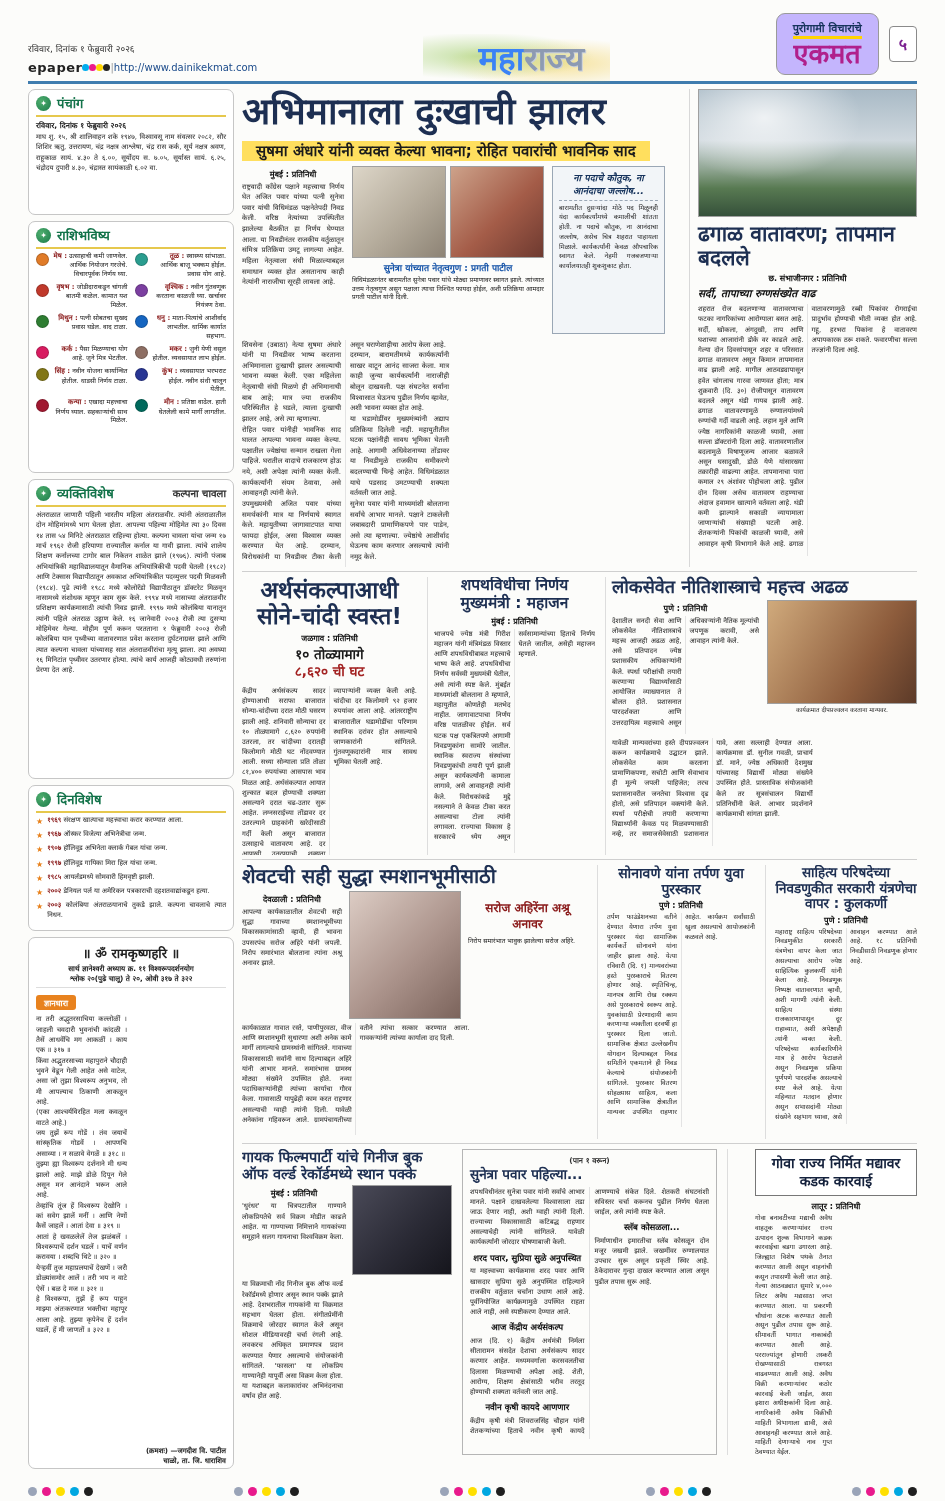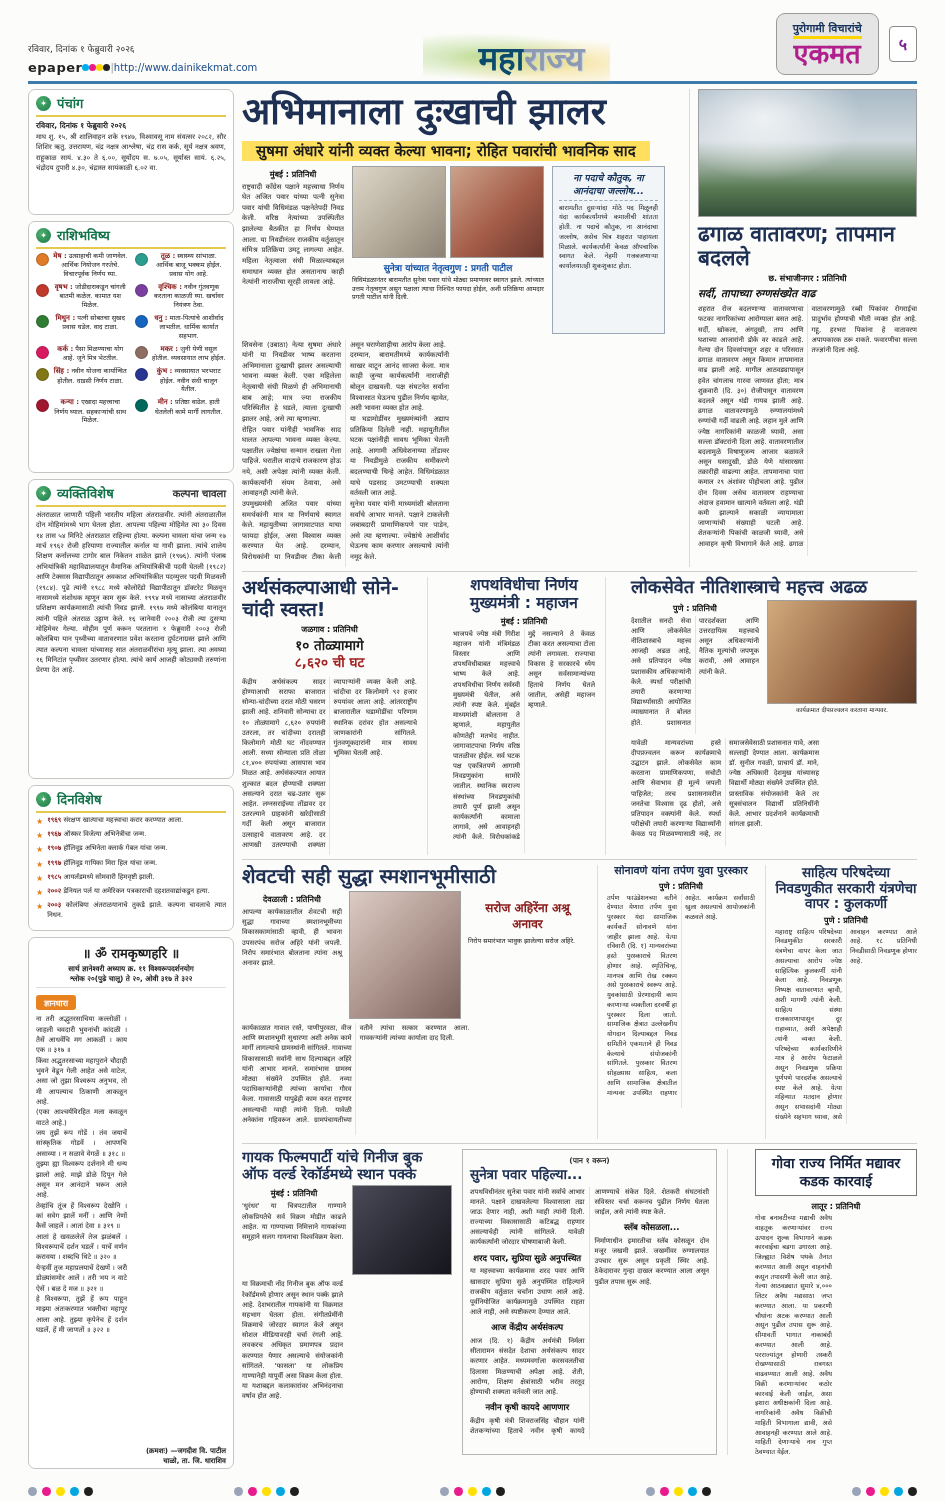--- a/index.html
+++ b/index.html
@@ -17,24 +17,24 @@
   .epaper { font-size:13px; font-weight:bold; color:#222; letter-spacing:.5px; }
   .dot { width:7px; height:7px; border-radius:50%; display:inline-block; }
   .d-c{background:#00adee}.d-m{background:#ec1a8c}.d-y{background:#ffd400}.d-k{background:#222}
   .sep { color:#999; font-size:10px; }
   .url { font-size:10px; color:#1a4a8a; text-decoration:none; }
   .hdr-center { position:relative; text-align:center; }
   .hdr-center::before { content:""; position:absolute; inset:-8px -26px;
      background:radial-gradient(ellipse at 30% 45%, rgba(150,200,90,.55), transparent 62%),
                 radial-gradient(ellipse at 72% 60%, rgba(240,200,60,.5), transparent 60%); }
   .mh1,.mh2 { position:relative; font-size:33px; font-weight:bold; line-height:1; }
-  .mh1 { color:#0c4a6e;margin-left:29px; }
+  .mh1 { color:#3b82f6;margin-left:29px; }
   .mh2 { color:#8d9ab2; text-shadow:1px 1px 0 #c8cfdd; }
   .hdr-right { display:flex; align-items:center; gap:10px; }
-  .brandbox { border:1px solid #9a9a9a; border-radius:9px; padding:3px 16px 5px; text-align:center; background:#e5e5e5; }
+  .brandbox { border:1px solid #9a9a9a; border-radius:9px; padding:3px 16px 5px; text-align:center; background:#c4b5fd; }
   .tagline { font-size:11px; font-weight:bold; color:#16335c; border-bottom:3px solid #ffd400; display:inline-block; padding-bottom:1px; }
   .brand { font-size:27px; font-weight:bold; color:#b0208c; line-height:1.1; }
   .pageno { border:1px solid #8a8a8a; border-radius:4px; padding:6px 9px; font-size:16px; font-weight:bold; color:#7a2090; background:#fff; }
 
   
   .content { display:flex; gap:8px; margin-top:5px; }
   .sidebar { width:206px; flex:none; }
   .main { flex:1; display:grid; grid-template-columns:1fr 228px; grid-template-rows:478px 284px 280px 312px; gap:4px 24px; }
 
   
@@ -50,21 +50,21 @@
   .sb-rashi { height:252px; }
   .rz-grid { display:grid; grid-template-columns:1fr 1fr; gap:4px 7px; }
   .rz { display:flex; gap:4px; }
   .rz-ico { width:13px; height:13px; border-radius:50%; flex:none; margin-top:1px; border:1px solid rgba(0,0,0,.2); }
   .rz:nth-child(1) .rz-ico{background:#e07b28}.rz:nth-child(2) .rz-ico{background:#2a9d8f}
   .rz:nth-child(3) .rz-ico{background:#c0392b}.rz:nth-child(4) .rz-ico{background:#7b3fa0}
   .rz:nth-child(5) .rz-ico{background:#2e7d32}.rz:nth-child(6) .rz-ico{background:#1565c0}
   .rz:nth-child(7) .rz-ico{background:#d81b60}.rz:nth-child(8) .rz-ico{background:#8d6e63}
   .rz:nth-child(9) .rz-ico{background:#827717}.rz:nth-child(10) .rz-ico{background:#283593}
   .rz:nth-child(11) .rz-ico{background:#a01830}.rz:nth-child(12) .rz-ico{background:#00695c}
-  .rz-tx { font-size:6.5px; line-height:1.35; text-align:center; }
+  .rz-tx { font-size:6.5px; line-height:1.35; text-align:right; }
   .rz-nm { color:#8a1a1a; font-size:7px; }
   .sb-vyakti { height:300px; }
   .sb-din { height:146px; }
   .din-item { display:flex; gap:4px; font-size:6.8px; line-height:1.4; margin-bottom:3px; text-align:justify; }
   .din-star { color:#e8801a; font-size:8px; flex:none; }
   .din-year { font-weight:bold; color:#8a1a1a; }
   .sb-dnyan { height:532px; }
   .dn-title { text-align:center; font-size:13px; font-weight:bold; color:#222; margin:2px 0; }
   .dn-sub { text-align:center; font-size:7.2px; font-weight:bold; line-height:1.4; margin-bottom:3px; border-bottom:1px solid #ddd; padding-bottom:3px; }
   .dn-badge { display:inline-block; background:#e8821e; color:#fff; font-weight:bold; font-size:8px;
@@ -109,22 +109,22 @@
      background:radial-gradient(ellipse at 30% 22%, rgba(255,255,255,.75), transparent 45%),
                 linear-gradient(to bottom,#a9bac6 0%,#cfd8de 40%,#93a896 62%,#587a52 78%,#35503a 100%); }
   .wx-headline { font-size:21px; text-align:left; }
   .wx-sub { font-size:10.5px; font-weight:bold; text-align:left; margin:2px 0 4px; color:#111;font-style:italic; }
   .wx-body { height:252px; }
 
   
   .band { border-top:1px solid #cfcfcf; padding-top:5px; }
   .midband { grid-column:1/3; grid-row:2; display:grid; grid-template-columns:175px 168px 1fr; gap:10px; overflow:hidden; }
   .gold,.oath { overflow:hidden; }
-  .oath,.ethics { border-left:1px solid #ddd; padding-left:25px; }
-  .gold-headline { font-size:19px; }
+  .oath,.ethics { border-left:1px solid #ddd; padding-left:6px; }
+  .gold-headline { font-size:23px; text-align:center; }
   .gold-metric { text-align:center; font-weight:bold; font-size:13.5px; color:#1a1a1a; line-height:1.3; margin:3px 0 5px; }
   .gold-metric .num { color:#a22121; }
   .gold-body { height:182px; }
   .oath-headline { font-size:15.5px; text-align:center; }
   .oath-body { height:224px; }
   .eth-headline { font-size:18px; }
   .eth-top { display:flex; gap:8px; margin-top:2px; }
   .eth-left { flex:1; }
   .eth-body { height:118px; }
   .eth-right { width:150px; flex:none; }
@@ -137,21 +137,21 @@
   .crem { overflow:hidden; }
   .award,.sahitya { border-left:1px solid #ddd; padding-left:9px; overflow:hidden; }
   .crem-headline { font-size:20px; }
   .crem-top { display:flex; gap:7px; margin-top:3px; height:128px; }
   .crem-intro { width:100px; flex:none; }
   .crem-photo { width:112px; flex:none; background:linear-gradient(135deg,#dcccc4,#ab938b 55%,#7c645c); }
   .crem-cap { flex:1; text-align:center; padding-top:10px; }
   .crem-cap-title { font-size:12px; font-weight:bold; color:#8a1a1a; line-height:1.3; margin-bottom:5px; }
   .crem-cap-body { font-size:6.4px; line-height:1.4; text-align:justify; }
   .crem-bottom { height:112px; margin-top:4px; }
-  .award-headline { font-size:11px; text-align:center; }
+  .award-headline { font-size:14px; text-align:center; }
   .award-body { height:214px; }
   .sah-headline { font-size:13.5px; text-align:center; }
   .sah-body { height:196px; }
 
   
   .botband { grid-column:1/3; grid-row:4; display:grid; grid-template-columns:210px 1fr 190px; gap:10px; overflow:hidden; }
   .gn { overflow:hidden; }
   .gn-headline { font-size:14.5px; }
   .gn-top { display:flex; gap:6px; margin-top:3px; }
   .gn-left { flex:1; }

